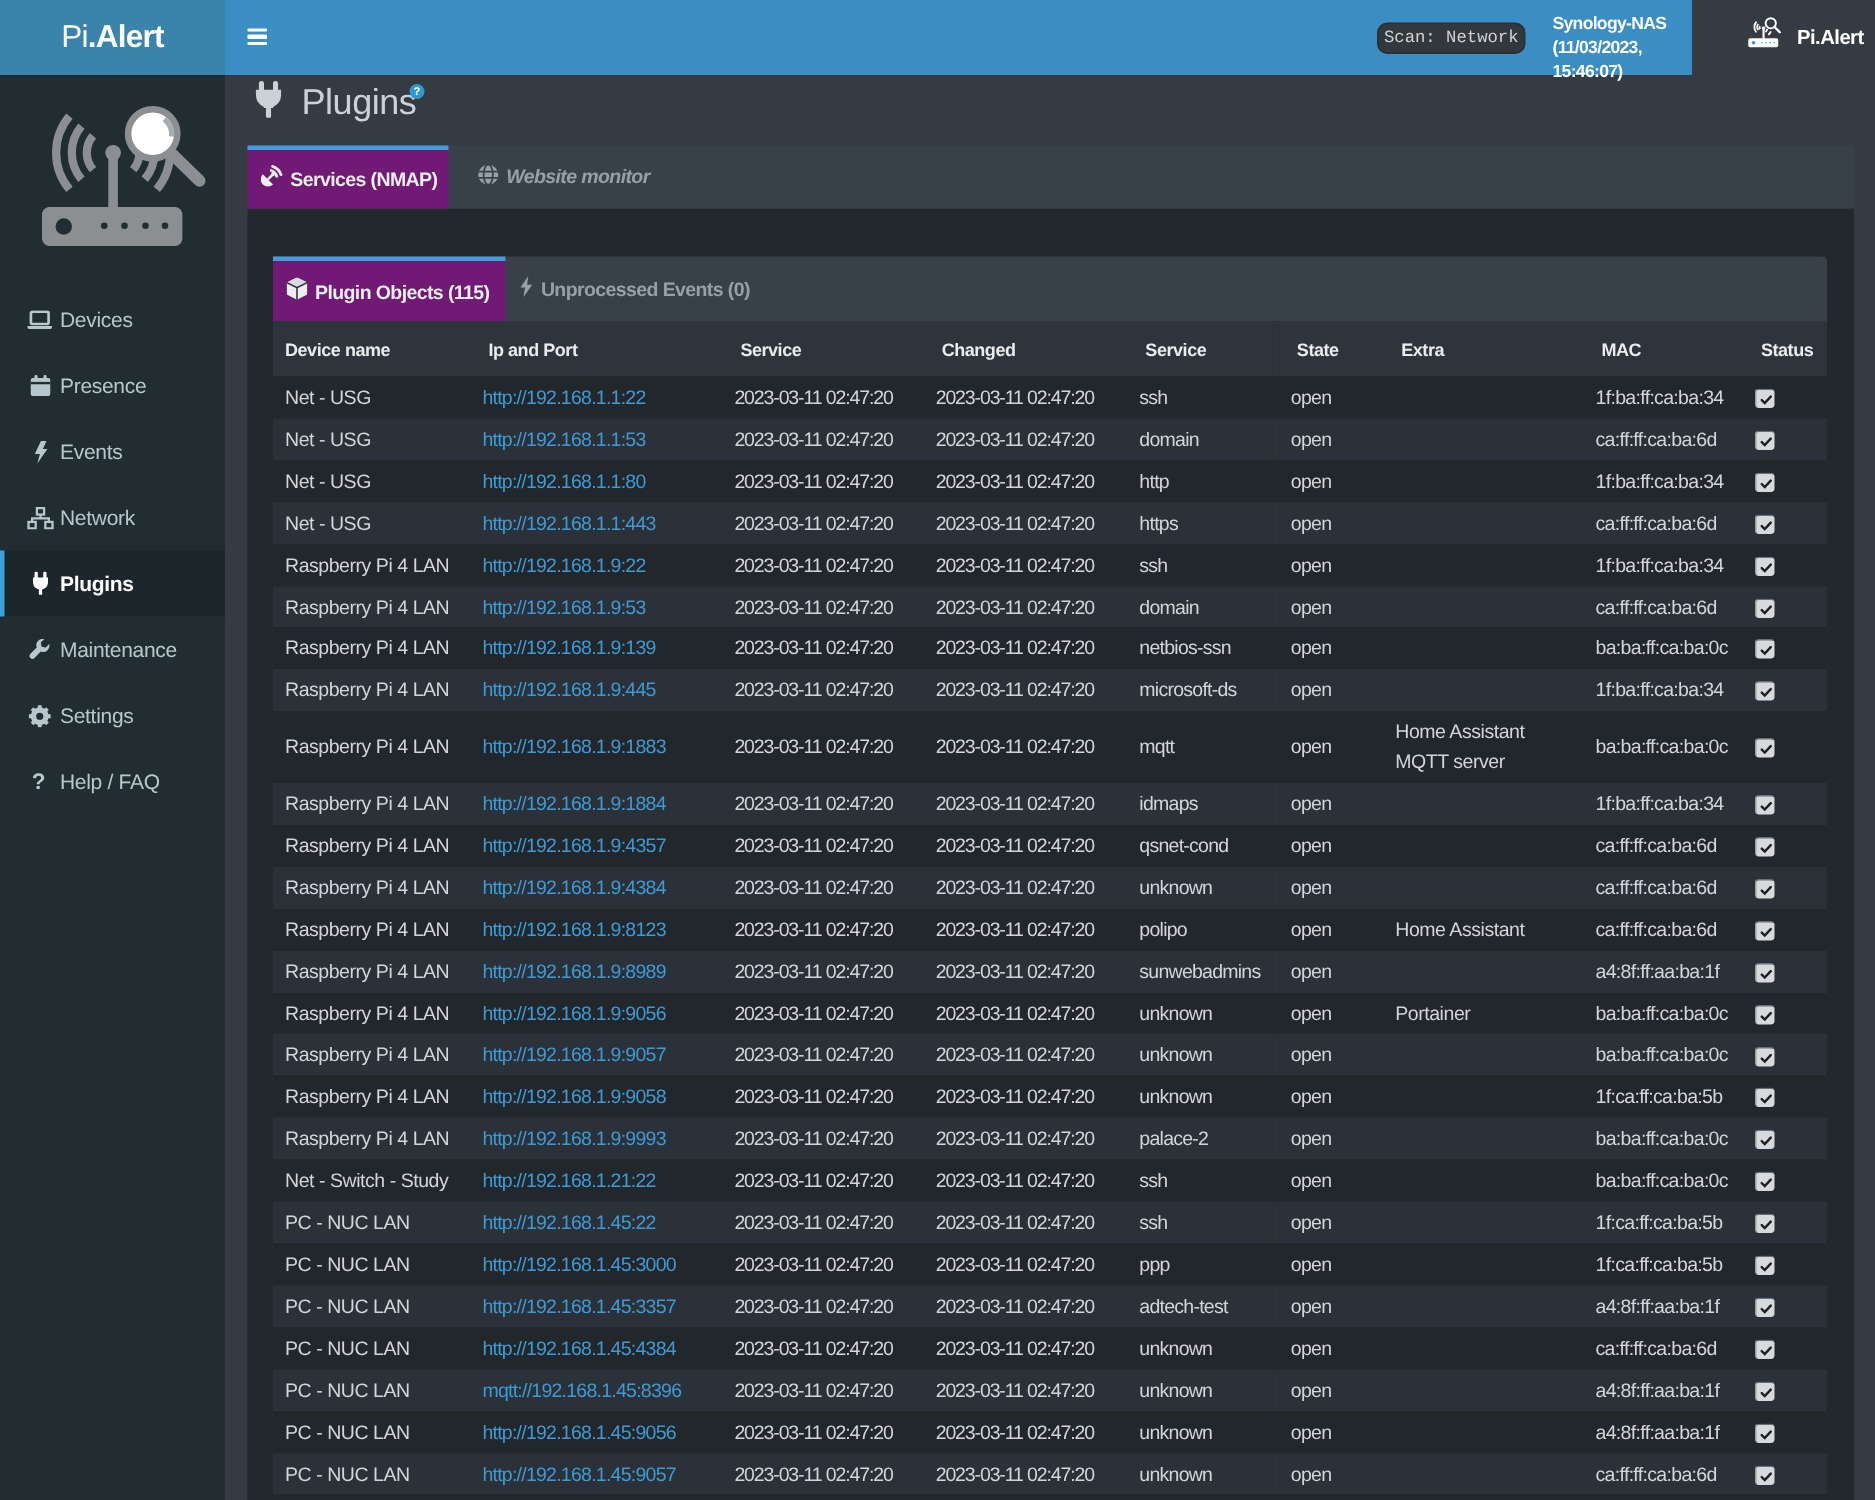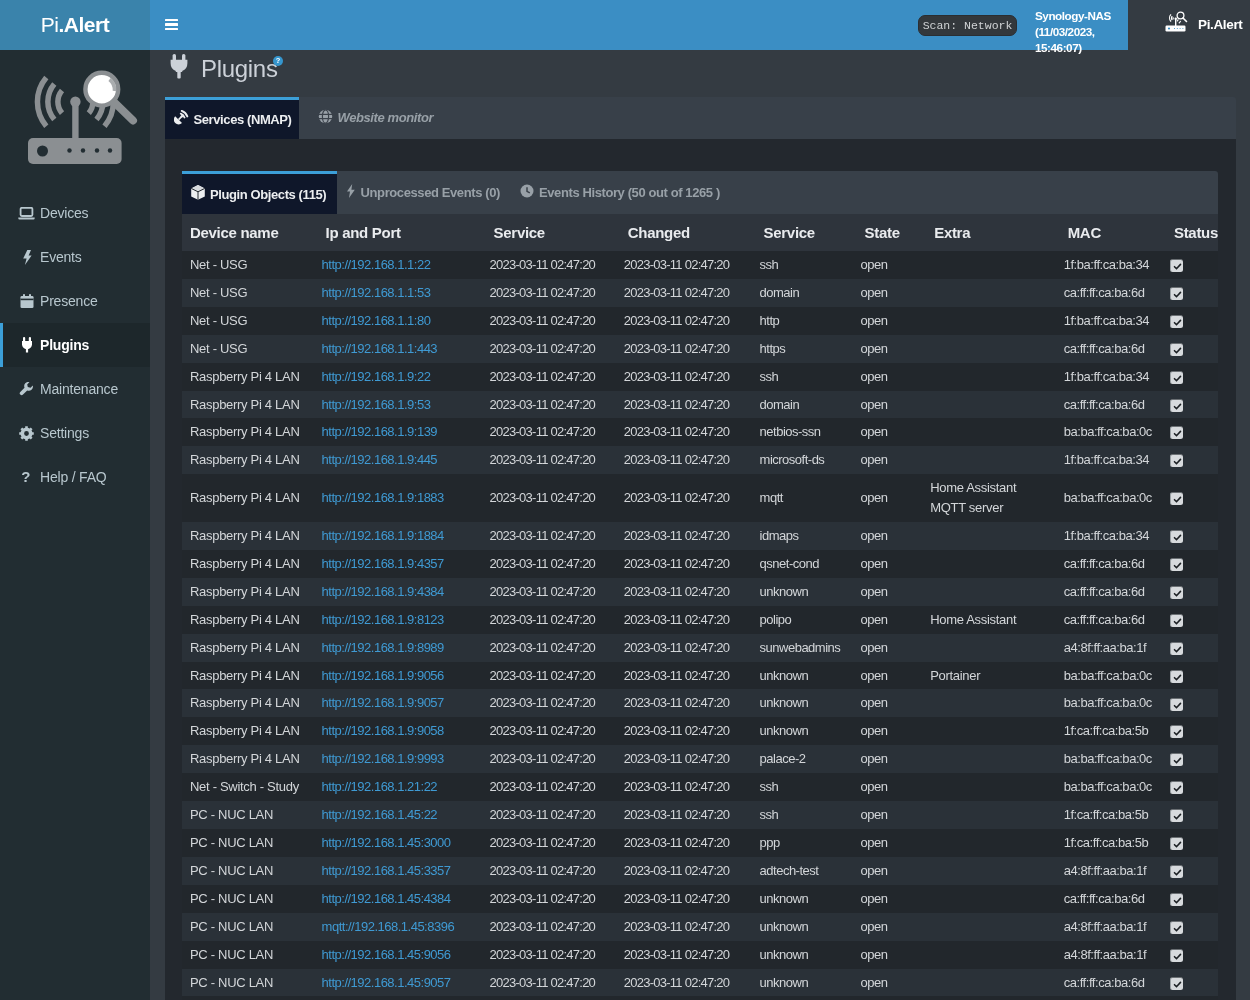--- a/index.html
+++ b/index.html
@@ -33,31 +33,31 @@
 #ph1 { position:absolute; left:201px; top:50px; height:40px; line-height:37px;
   color:#ccd1d8; font-size:24px; letter-spacing:-0.3px; }
 #phbadge { position:absolute; left:273px; top:56px; width:10px; height:10px; border-radius:50%;
   background:#3596ce; color:#fff; font-size:7.5px; font-weight:bold; text-align:center; line-height:10px; }
 
 .tabstrip { position:absolute; background:#384049; border-radius:3px 3px 0 0; }
 #ostrip { left:164.5px; top:96.6px; width:1071px; height:42.8px; }
 #obox { position:absolute; left:164.5px; top:139.4px; width:1071px; height:860.6px; background:#23282e; }
 .tab { position:absolute; top:0; height:100%; display:flex; align-items:center; padding:0 9px;
   font-size:13px; font-weight:bold; letter-spacing:-0.4px; color:#98a0a7; white-space:nowrap; }
-.tab.active { background:#0f172a; border-top:3.5px solid #3c9fd8; color:#eceef0; }
+.tab.active { background:#701a75; border-top:3.5px solid #3c9fd8; color:#eceef0; }
 .tab .tic { margin-right:5px; }
 
 #istrip { left:182px; top:171.4px; width:1035.5px; height:43px; }
 .tab2 { font-weight:bold; }
 
 
 #tbl { position:absolute; left:182px; top:214.4px; width:1035.5px; border-collapse:collapse;
   table-layout:fixed; font-size:13px; letter-spacing:-0.5px; color:#d3d6d9; }
 #tbl th { background:#2e343c; color:#e9ebee; font-weight:bold; text-align:left;
-  height:36.6px; padding:0 12px; font-size:15px; letter-spacing:-0.3px; }
+  height:36.6px; padding:0 12px; font-size:12px; letter-spacing:-0.3px; }
 #tbl th:first-child { padding-left:8px; }
 #tbl td { padding:4px 8px; height:27.9px; line-height:19.9px; vertical-align:middle; }
 #tbl tr.o td { background:#22272c; }
 #tbl tr.e td { background:#2a3138; }
 #tbl a { color:#3f9ad3; text-decoration:none; }
 #tbl td.dt { letter-spacing:-0.75px; }
 #tbl td.dn { letter-spacing:-0.3px; }
 #tbl td.mac { letter-spacing:-0.45px; }
 #tbl th.c, #tbl td.c { text-align:left; }
 
@@ -123,33 +123,43 @@
   <path d="M 99.5 14.5 A 13.2 13.2 0 0 1 104.5 26" stroke="#aaadaf" stroke-width="3.6" fill="none"></path>
   <line x1="104.5" y1="37.5" x2="123" y2="55.5" stroke="#8b8f92" stroke-width="8" stroke-linecap="round"></line>
 </svg></div>
   <div class="menu">
     <div class="mi"><span class="ic" id="ic-dev">
           <svg width="17" height="13" viewBox="0 0 17 13">
             <rect x="2.6" y="0.8" width="11.8" height="8.2" rx="1.2" fill="none" stroke="#b8c7ce" stroke-width="1.8"></rect>
             <path d="M0.3 10.4 h16.4 v0.8 a1.2 1.2 0 0 1 -1.2 1.2 h-14 a1.2 1.2 0 0 1 -1.2 -1.2 z" fill="#b8c7ce"></path>
           </svg>
         </span>Devices</div>
-    <div class="mi"><span class="ic" id="ic-evt">
-          <svg width="11" height="15" viewBox="0 0 11 15">
-            <path d="M6.3 0 H10 L7.6 5.4 H10.6 L3.9 15 L5.6 8.6 H2.2 Z" fill="#b8c7ce"></path>
-          </svg>
-        </span>Events</div>
     <div class="mi"><span class="ic" id="ic-pre">
           <svg width="14" height="15" viewBox="0 0 14 15">
             <rect x="0.5" y="2" width="13" height="12" rx="1.3" fill="#b8c7ce"></rect>
             <rect x="3" y="0" width="2" height="3.6" rx="0.8" fill="#b8c7ce"></rect>
             <rect x="9" y="0" width="2" height="3.6" rx="0.8" fill="#b8c7ce"></rect>
             <rect x="0.5" y="4.6" width="13" height="1.6" fill="#222d32"></rect>
           </svg>
         </span>Presence</div>
+    <div class="mi"><span class="ic" id="ic-evt">
+          <svg width="11" height="15" viewBox="0 0 11 15">
+            <path d="M6.3 0 H10 L7.6 5.4 H10.6 L3.9 15 L5.6 8.6 H2.2 Z" fill="#b8c7ce"></path>
+          </svg>
+        </span>Events</div>
+    <div class="mi"><span class="ic" id="ic-net">
+          <svg width="18" height="15" viewBox="0 0 18 15">
+            <g fill="none" stroke="#b8c7ce" stroke-width="1.5">
+              <rect x="6.6" y="0.75" width="4.8" height="4.3"></rect>
+              <rect x="1" y="9.95" width="4.8" height="4.3"></rect>
+              <rect x="12.2" y="9.95" width="4.8" height="4.3"></rect>
+              <path d="M9 5 V7.5 M3.4 10 V7.5 H14.6 V10"></path>
+            </g>
+          </svg>
+        </span>Network</div>
     <div class="mi active"><span class="ic" id="ic-plg">
           <svg width="14" height="16" viewBox="0 0 14 16">
             <rect x="3" y="0" width="2.2" height="5" rx="1" fill="#fff"></rect>
             <rect x="8.8" y="0" width="2.2" height="5" rx="1" fill="#fff"></rect>
             <path d="M2 4 h10 v3.5 a5 5 0 0 1 -3.5 4.4 v0 h-3 v0 A5 5 0 0 1 2 7.5 Z" fill="#fff"></path>
             <rect x="5.9" y="11" width="2.2" height="4.5" fill="#fff"></rect>
           </svg>
         </span>Plugins</div>
     <div class="mi"><span class="ic" id="ic-mnt">
           <svg width="15" height="15" viewBox="0 0 15 15">
@@ -197,24 +207,20 @@
 
 <div class="tabstrip" id="istrip">
   <div class="tab tab2 active" style="left:0; width:154.6px; color:#eceef0;"><span class="tic" id="ic-cube"><svg width="14" height="15" viewBox="0 0 14 15">
           <path d="M7 0 L13.8 3.4 V11.4 L7 14.8 L0.2 11.4 V3.4 Z" fill="#eceef0"></path>
           <path d="M7 0 L13.8 3.4 L7 6.8 L0.2 3.4 Z" fill="#d8dbde"></path>
           <path d="M7 6.8 V14.8 M0.2 3.4 L7 6.8 L13.8 3.4" stroke="#23282e" stroke-width="1" fill="none"></path>
         </svg></span>Plugin Objects (115)</div>
   <div class="tab tab2" style="left:154.6px;"><span class="tic" id="ic-bolt2"><svg width="10" height="14" viewBox="0 0 10 14">
           <path d="M6.2 0 L1 7.6 H4 L3 14 L8.8 5.8 H5.4 Z" fill="#98a0a7"></path>
         </svg></span>Unprocessed Events (0)</div>
-  <div class="tab tab2" style="left:329px;"><span class="tic" id="ic-clk"><svg width="14" height="14" viewBox="0 0 14 14">
-          <circle cx="7" cy="7" r="6.5" fill="#98a0a7"></circle>
-          <path d="M7 3.2 V7.3 L9.8 8.9" stroke="#3a414a" stroke-width="1.5" fill="none"></path>
-        </svg></span>Events History (50 out of 1265 )</div>
 </div>
 
 <table id="tbl">
 <colgroup>
 <col style="width:131.6px">
       <col style="width:168px">
       <col style="width:134.2px">
       <col style="width:135.8px">
 <col style="width:101px">
       <col style="width:69.6px">

